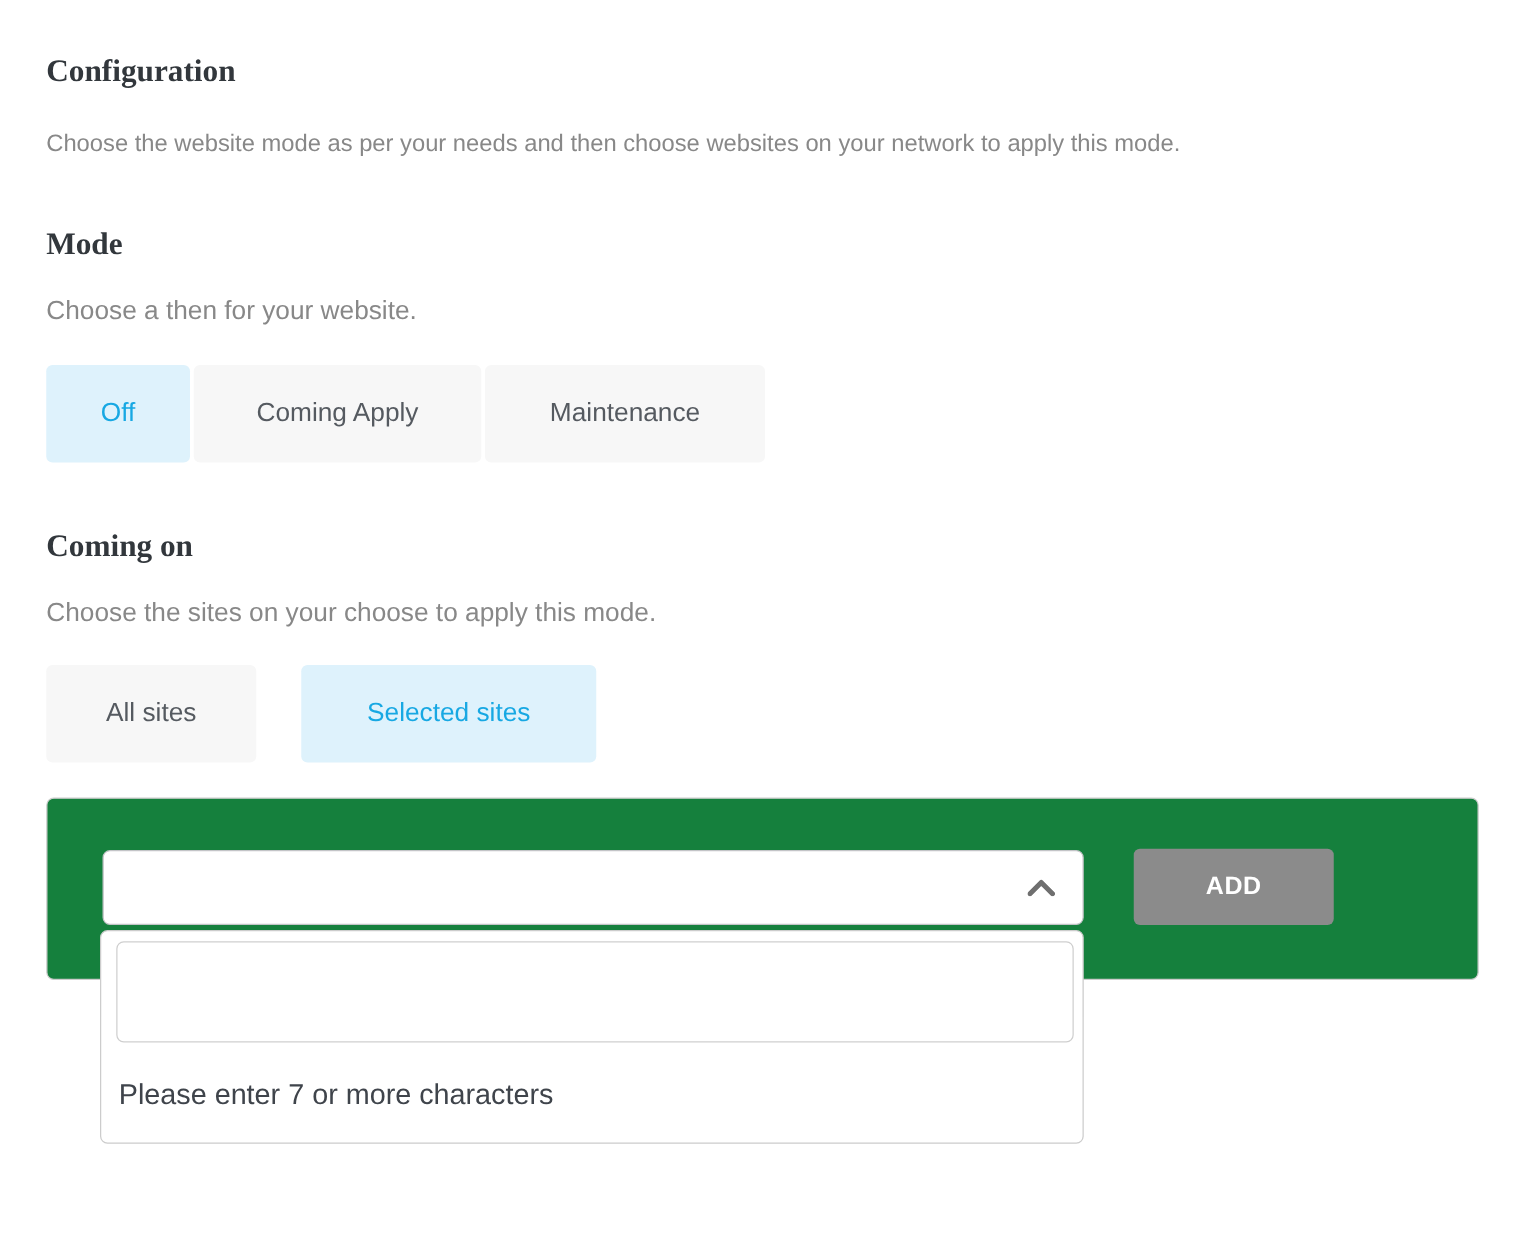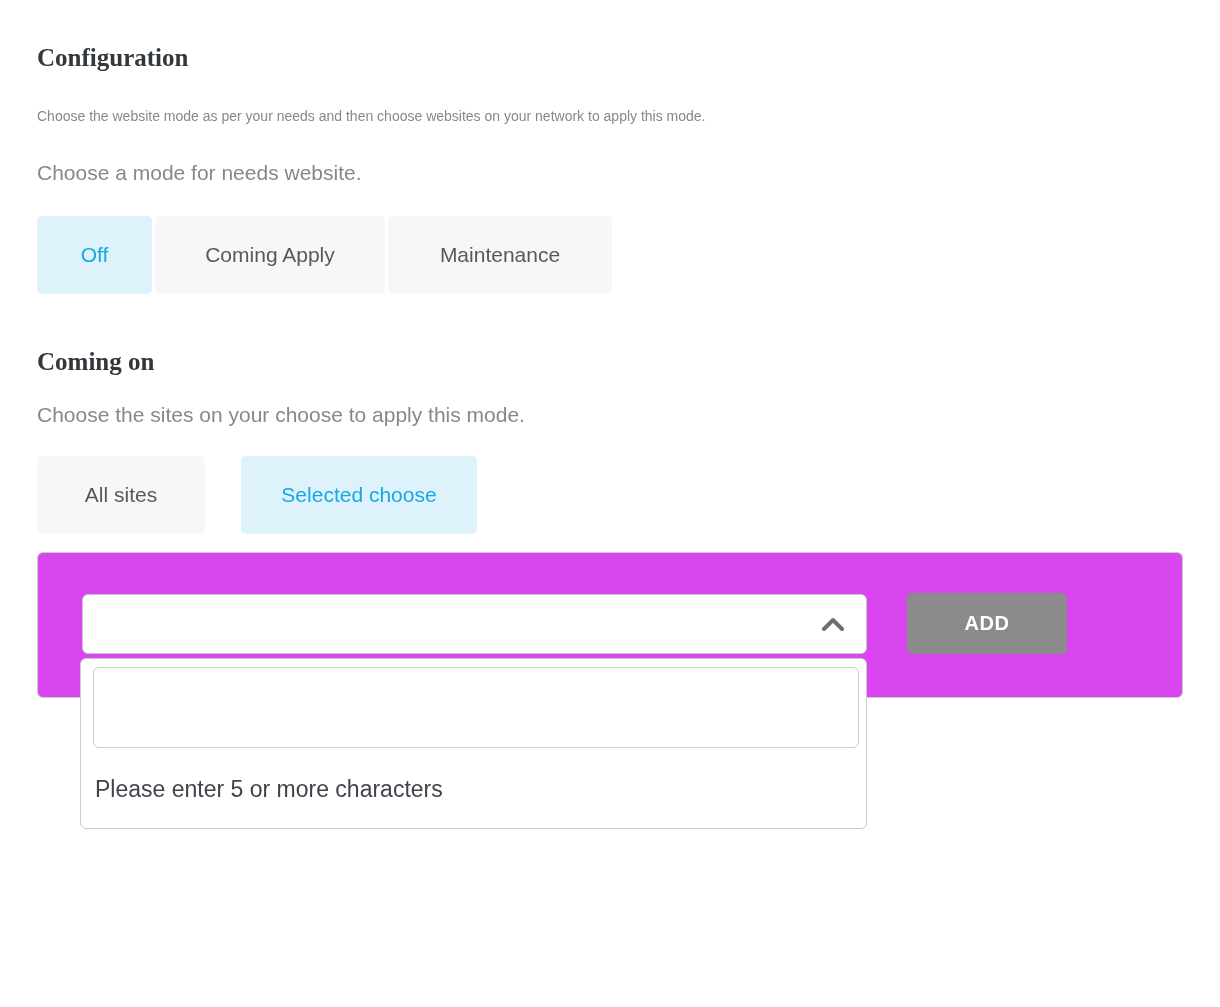--- a/index.html
+++ b/index.html
@@ -14,21 +14,21 @@
   .section-heading {
     margin-top: 40px;
     font-size: 25px;
     font-weight: bold;
     line-height: 36px;
     color: #32373c;
     font-family: Liberation Serif, serif;
   }
   .section-desc {
     margin-top: 18px;
-    font-size: 14px;
+    font-size: 19px;
     line-height: 44px;
     color: #888888;
     max-width: 1146px;
   }
   .sub-desc {
     margin-top: 20px;
     font-size: 21px;
     line-height: 30px;
     color: #888888;
   }
@@ -60,26 +60,26 @@
   .mode-tabs .tab:nth-child(2) { width: 230px; }
   .mode-tabs .tab:nth-child(3) { width: 224px; }
 
   .apply-heading { margin-top: 50px; }
   .apply-tabs { margin-top: 26px; gap: 36px; }
   .apply-tabs .tab:nth-child(1) { width: 168px; }
   .apply-tabs .tab:nth-child(2) { width: 236px; }
 
   .selector-panel {
     position: relative;
-    margin-top: 18px;
+    margin-top: 28px;
     width: 1146px;
     height: 146px;
     border: 1px solid #cccccc;
     border-radius: 6px;
-    background: #d946ef;
+    background: #15803d;
   }
   .combo {
     position: absolute;
     left: 44px; top: 41px;
     width: 785px; height: 60px;
     border: 1px solid #c3c4c7;
     border-radius: 6px;
     background: #ffffff;
     cursor: pointer;
   }
@@ -132,49 +132,50 @@
   }
 </style>
 </head>
 <body>
 
 <div class="content">
 
   <h2 class="section-heading">Configuration</h2>
   <p class="section-desc">Choose the website mode as per your needs and then choose websites on your network to apply this mode.</p>
 
-  <p class="sub-desc">Choose a mode for needs website.</p>
+  <h2 class="section-heading">Mode</h2>
+  <p class="sub-desc">Choose a then for your website.</p>
 
   <div class="tab-row mode-tabs">
     <div class="tab selected">Off</div>
     <div class="tab">Coming Apply</div>
     <div class="tab">Maintenance</div>
   </div>
 
   <h2 class="section-heading apply-heading">Coming on</h2>
   <p class="sub-desc">Choose the sites on your choose to apply this mode.</p>
 
   <div class="tab-row apply-tabs">
     <div class="tab">All sites</div>
-    <div class="tab selected">Selected choose</div>
+    <div class="tab selected">Selected sites</div>
   </div>
 
   <div class="selector-panel">
 
     <div class="combo">
       <span class="combo-value"></span>
       <span class="chevron">
         <svg width="22" height="14" viewBox="0 0 22 14" aria-hidden="true">
           <polyline points="2,12 11,3 20,12" fill="none" stroke="#6f6f6f" stroke-width="4" stroke-linecap="round" stroke-linejoin="round"></polyline>
         </svg>
       </span>
     </div>
 
     <button class="add-btn">ADD</button>
 
     <div class="dropdown">
       <input class="dropdown-search" type="text" placeholder="" style="">
-      <div class="dropdown-message">Please enter 5 or more characters</div>
+      <div class="dropdown-message">Please enter 7 or more characters</div>
     </div>
 
   </div>
 
 </div>
 
 </body></html>

